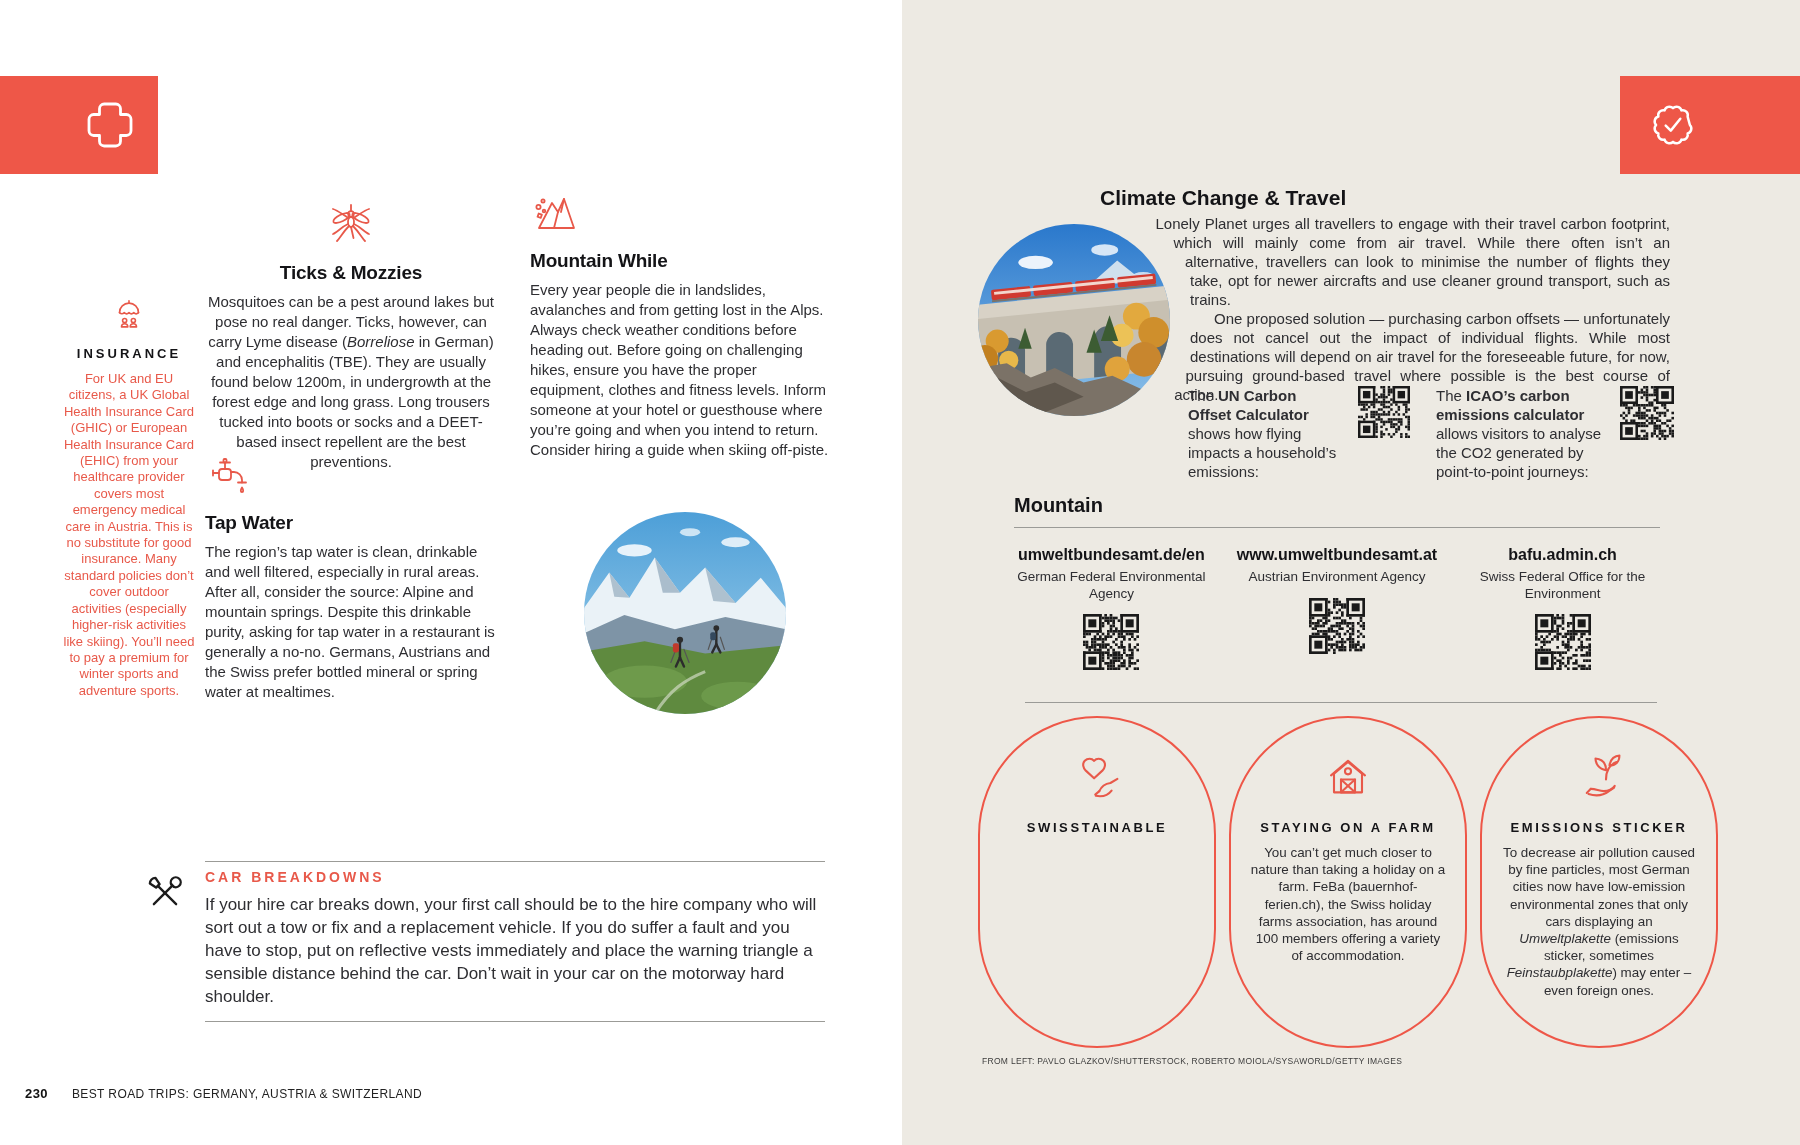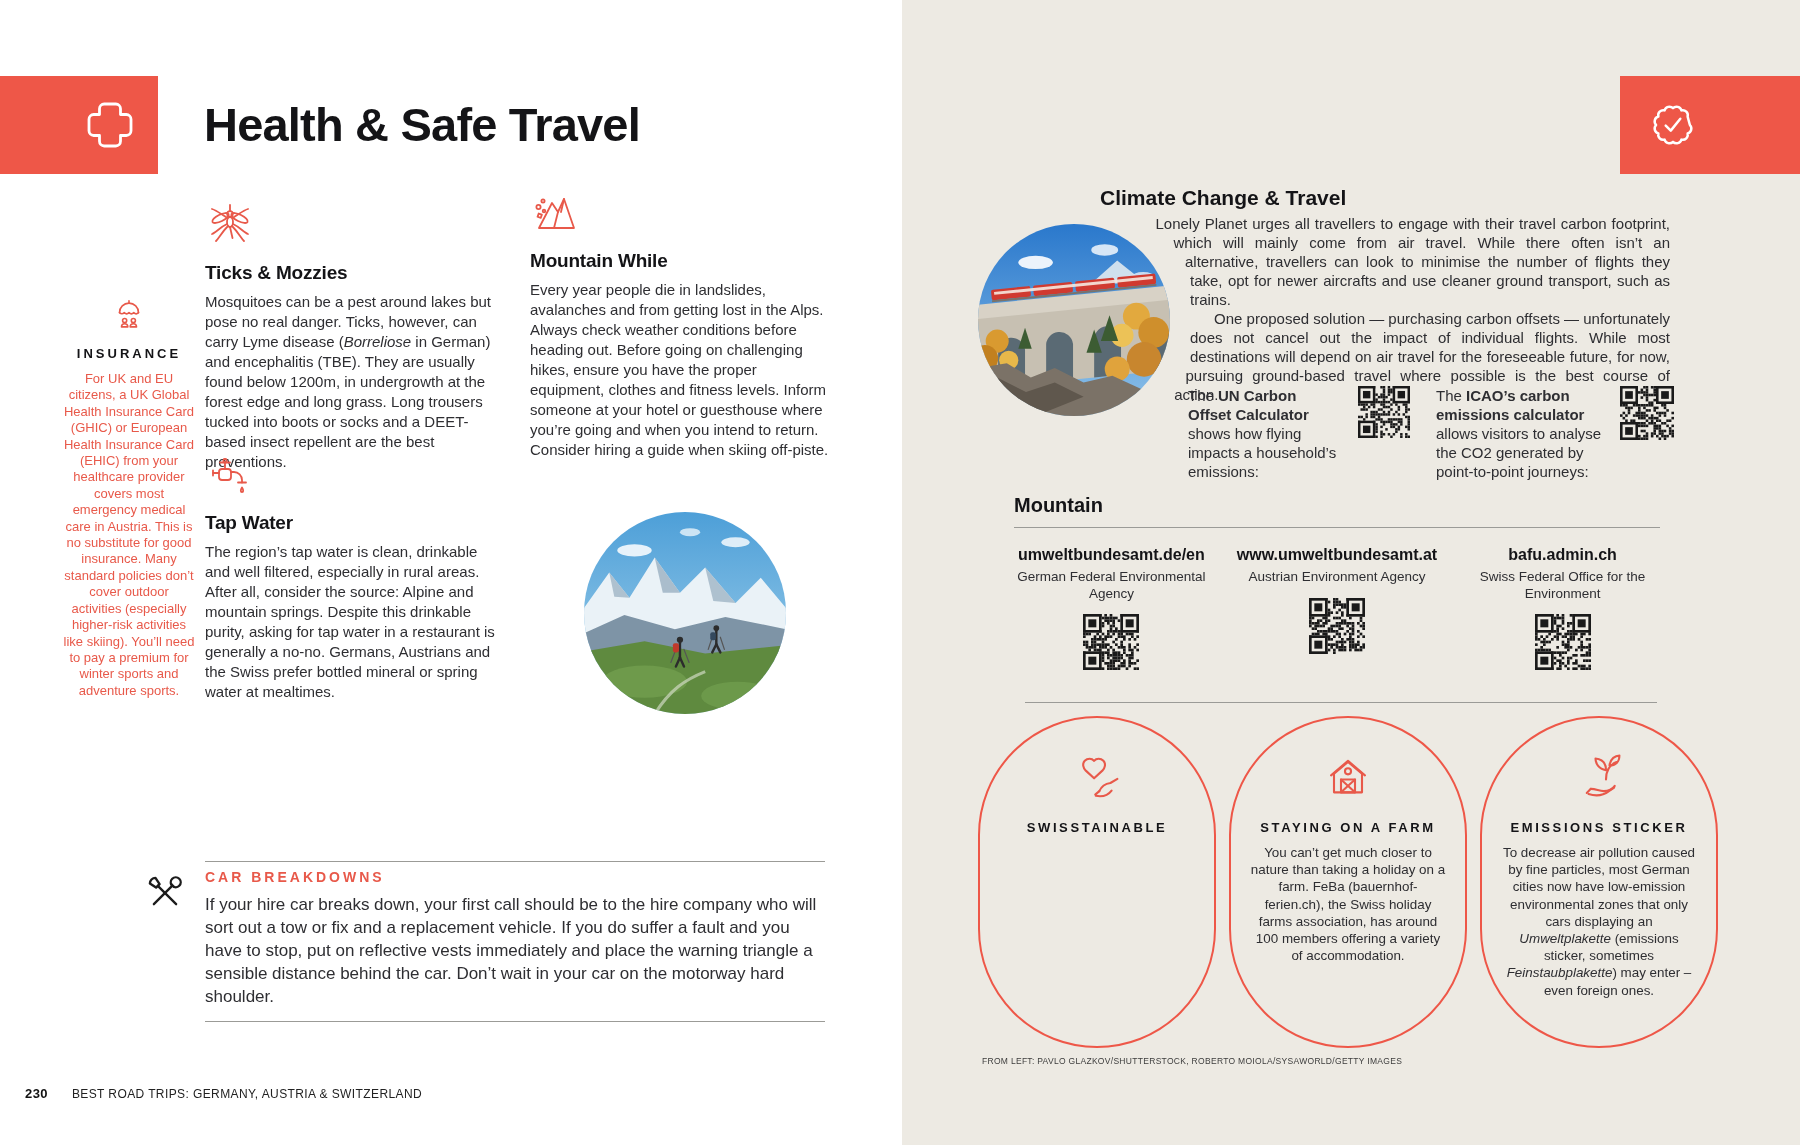--- a/index.html
+++ b/index.html
@@ -75,37 +75,36 @@
 <div id="canvas">
 
   <div class="page page-left">
 
     <div class="banner banner-left">
       <svg class="ln" viewBox="0 0 48 48" style="color:#fff;stroke-width:2.4">
         <path d="M19 6 h10 a4 4 0 0 1 4 4 v5 h5 a4 4 0 0 1 4 4 v10 a4 4 0 0 1 -4 4 h-5 v5 a4 4 0 0 1 -4 4 h-10 a4 4 0 0 1 -4 -4 v-5 h-5 a4 4 0 0 1 -4 -4 v-10 a4 4 0 0 1 4 -4 h5 v-5 a4 4 0 0 1 4 -4 z"></path>
       </svg>
     </div>
 
-    <h1 class="abs big-title" style="left:204px;top:97px;">Health &amp; Safe Travel</h1>
 
     <aside class="sidebar">
       <svg class="ln" viewBox="0 0 48 48">
         <path d="M12 21 a12 12 0 0 1 24 0"></path>
         <path d="M12 21 q3 3 6 0 q3 3 6 0 q3 3 6 0 q3 3 6 0"></path>
         <line x1="24" y1="9" x2="24" y2="6"></line>
         <circle cx="18.5" cy="31" r="2.6"></circle>
         <path d="M14.5 39 a4 4 0 0 1 8 0 z"></path>
         <circle cx="29.5" cy="31" r="2.6"></circle>
         <path d="M25.5 39 a4 4 0 0 1 8 0 z"></path>
       </svg>
       <div class="sb-title">INSURANCE</div>
       <p class="sb-body">For UK and EU citizens, a UK Global Health Insurance Card (GHIC) or European Health Insurance Card (EHIC) from your healthcare provider covers most emergency medical care in Austria. This is no substitute for good insurance. Many standard policies don’t cover outdoor activities (especially higher-risk activities like skiing). You’ll need to pay a premium for winter sports and adventure sports.</p>
     </aside>
 
-    <section class="abs" style="left:205px;top:200px;width:292px;">
+    <section class="abs" style="left:205px;top:200px;width:292px;text-align:center;">
       <svg class="ln icon-red" viewBox="0 0 48 48" style="width:50px;height:48px;stroke-width:1.8">
         <circle cx="24" cy="14" r="2.8"></circle>
         <ellipse cx="24" cy="22" rx="3" ry="5"></ellipse>
         <path d="M24 27 L26.5 38"></path>
         <line x1="24" y1="11" x2="24" y2="5"></line>
         <ellipse cx="14.5" cy="18" rx="9" ry="3.4" transform="rotate(-26 14.5 18)"></ellipse>
         <ellipse cx="33.5" cy="18" rx="9" ry="3.4" transform="rotate(26 33.5 18)"></ellipse>
         <path d="M21 24 C14 27 10 33 6 34"></path>
         <path d="M27 24 C34 27 38 33 42 34"></path>
         <path d="M22 26 C16 32 13 38 10 41"></path>

